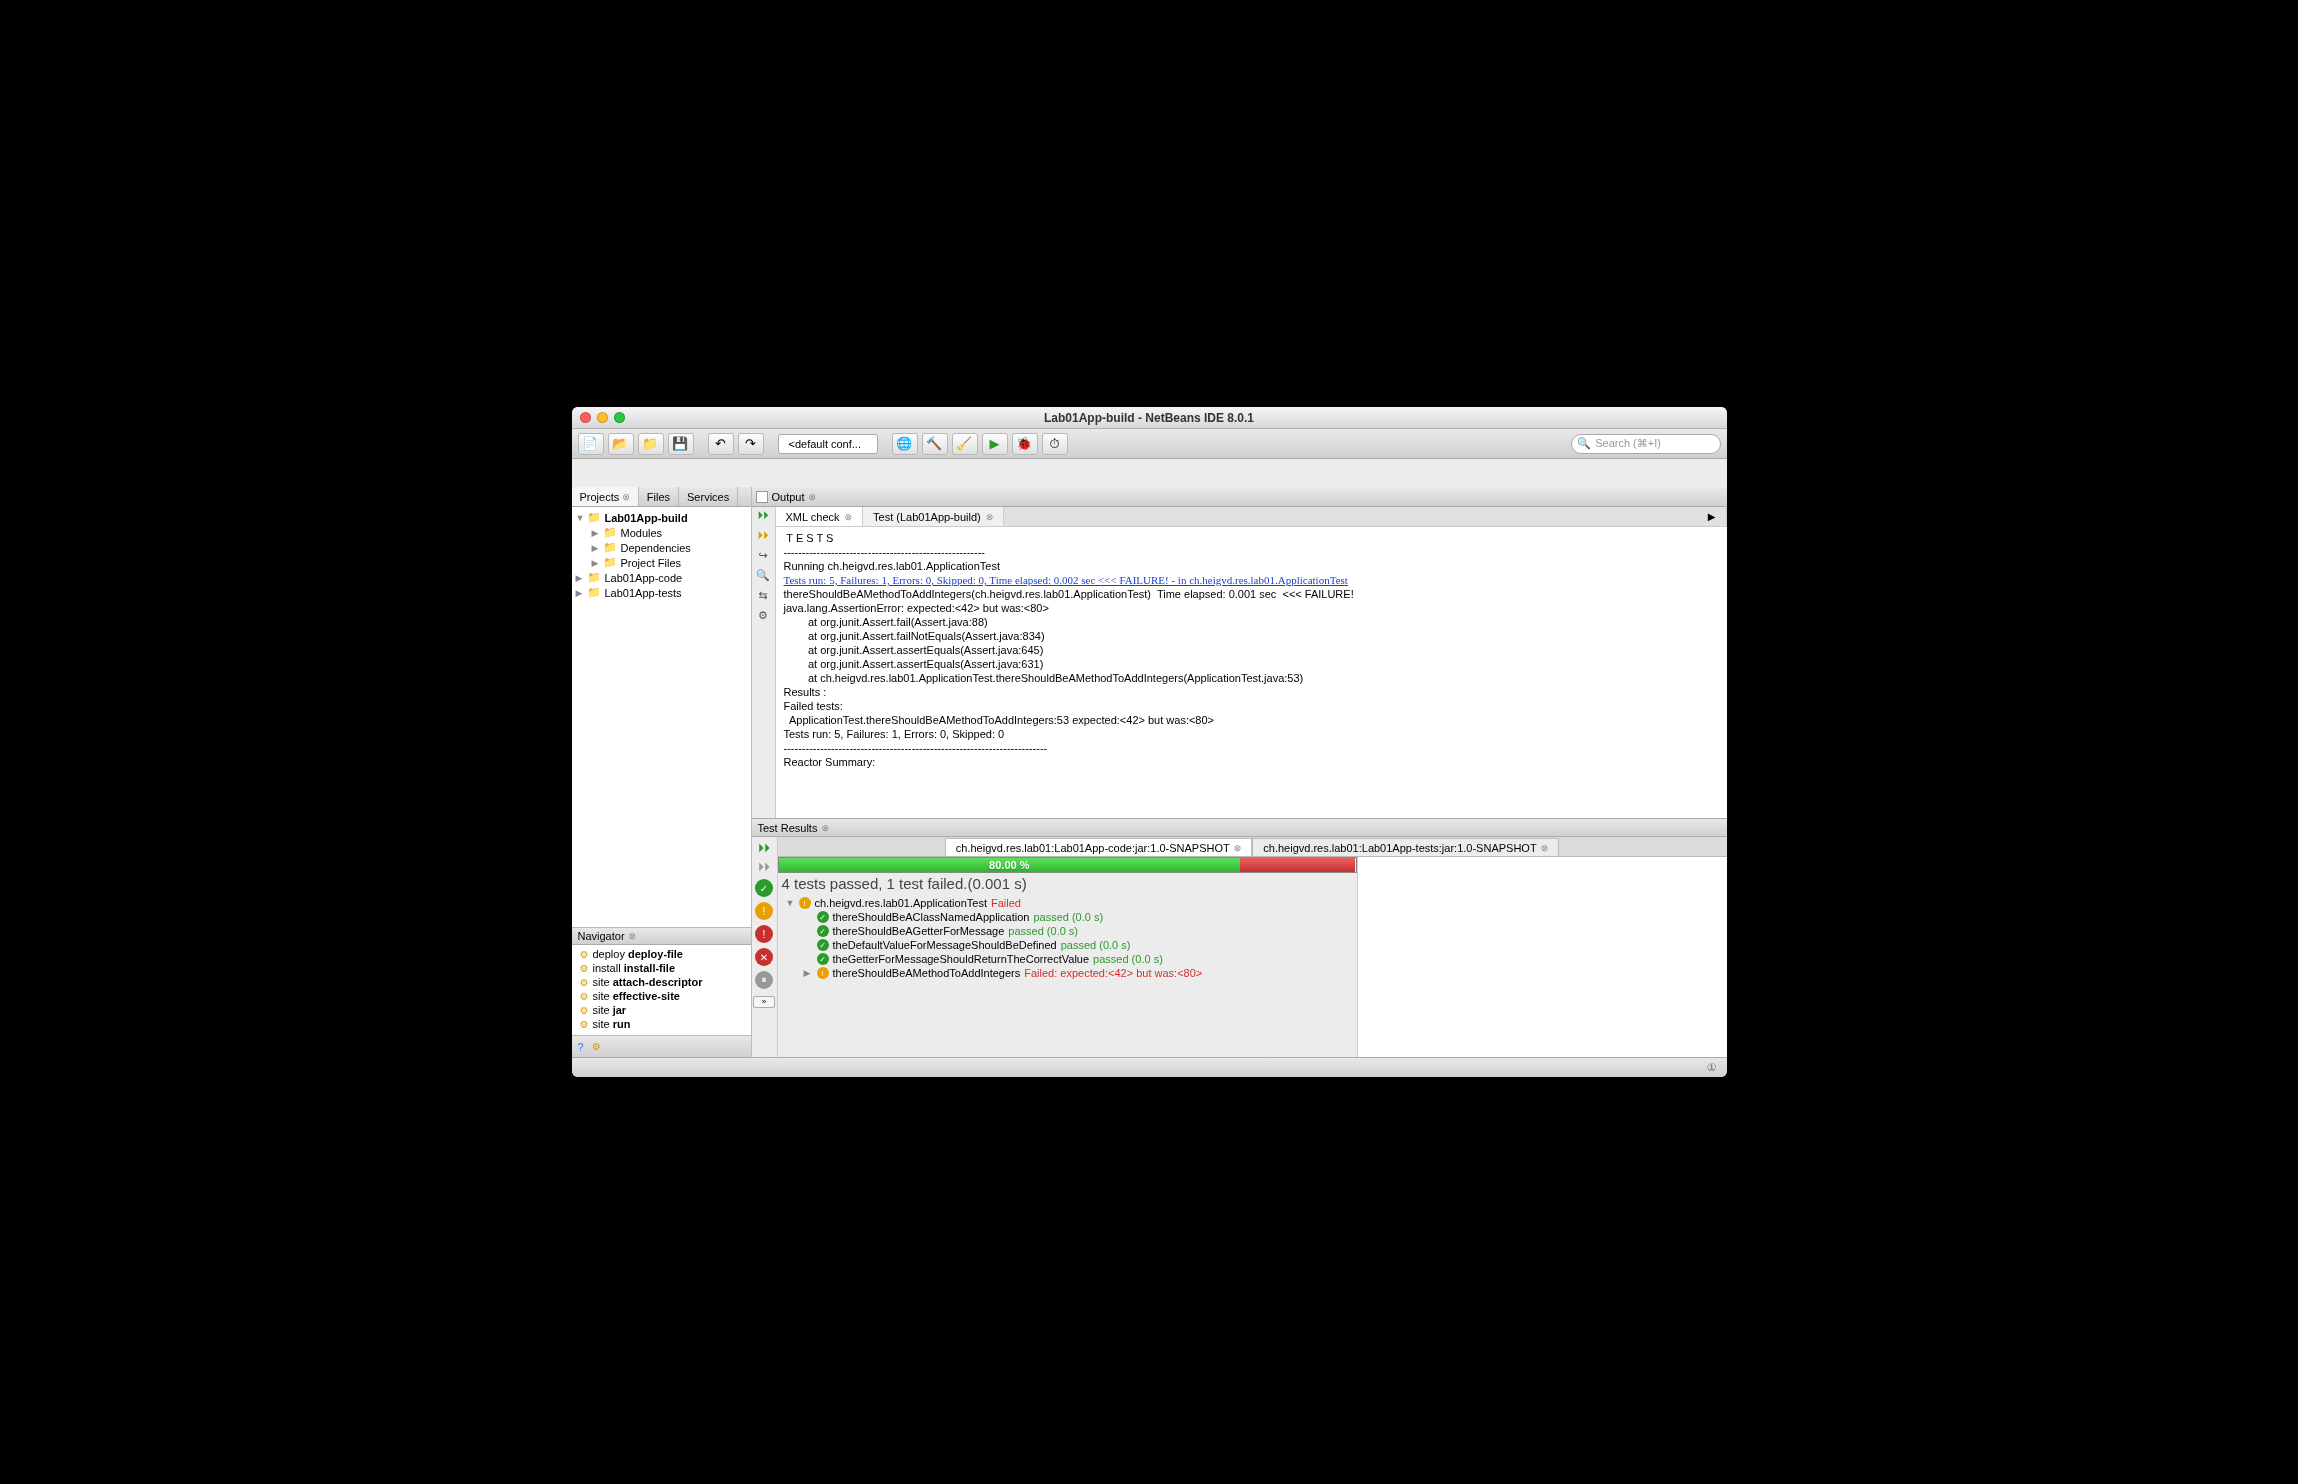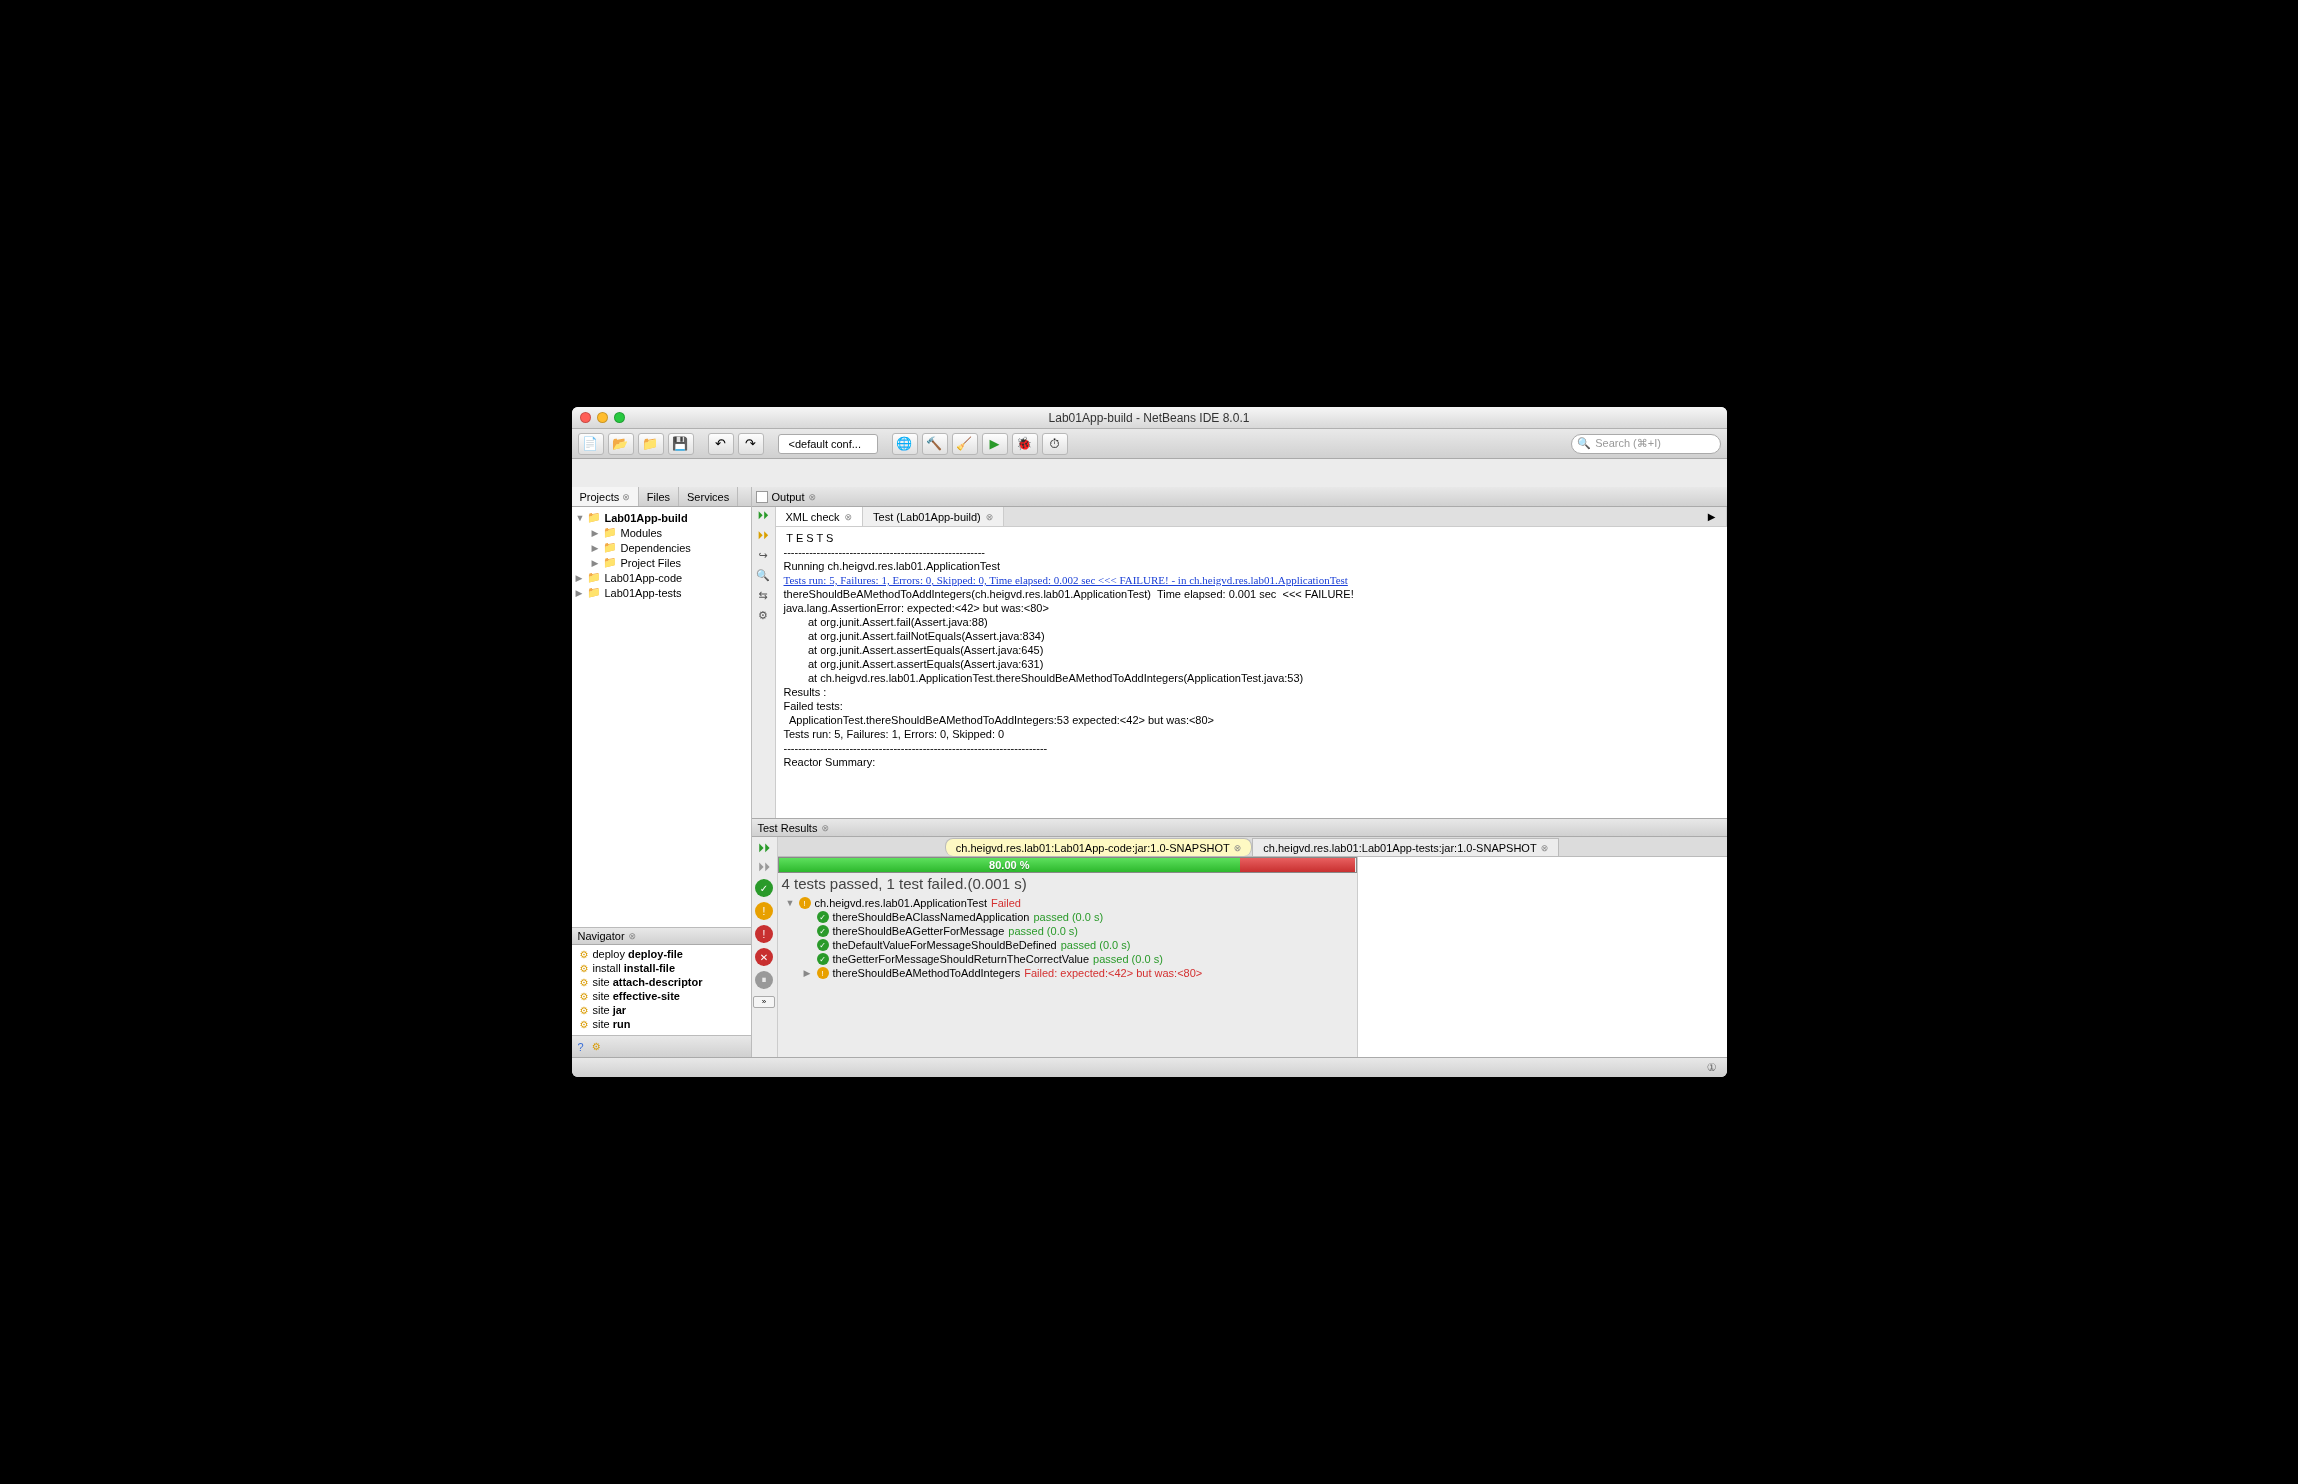--- a/index.html
+++ b/index.html
@@ -2,21 +2,21 @@
 <html><head>
 <meta charset="utf-8">
 <style>
 * { margin: 0; padding: 0; box-sizing: border-box; font-family: "Lucida Grande", "Helvetica Neue", Arial, sans-serif; font-size: 11px; }
 body { background: #000; display: flex; align-items: center; justify-content: center; height: 100vh; }
 .window { width: 1155px; height: 670px; background: #ececec; border-radius: 6px; overflow: hidden; box-shadow: 0 10px 40px rgba(0,0,0,.5); display: flex; flex-direction: column; }
 .titlebar { height: 22px; background: linear-gradient(#f6f6f6,#d8d8d8); display: flex; align-items: center; padding: 0 8px; position: relative; border-bottom: 1px solid #b0b0b0; }
 .traffic { display: flex; gap: 6px; }
 .tl { width: 11px; height: 11px; border-radius: 50%; border: 0.5px solid rgba(0,0,0,.2); }
 .tl.r { background: #ff5f57; } .tl.y { background: #ffbd2e; } .tl.g { background: #28c940; }
-.title { position: absolute; left: 0; right: 0; text-align: center; font-size: 12px; color: #333; }
+.title { position: absolute; left: 0; right: 0; text-align: center; font-size: 12px; color: #333; font-weight: bold; }
 .toolbar { height: 30px; background: linear-gradient(#e9e9e9,#d0d0d0); border-bottom: 1px solid #aaa; display: flex; align-items: center; padding: 0 6px; gap: 4px; }
 .tbtn { width: 26px; height: 22px; background: linear-gradient(#fdfdfd,#e0e0e0); border: 1px solid #b8b8b8; border-radius: 3px; display: flex; align-items: center; justify-content: center; font-size: 13px; }
 .tsep { width: 6px; }
 .conf { width: 100px; height: 20px; background: #fff; border: 1px solid #aaa; border-radius: 3px; padding: 0 10px; font-size: 10px; display: flex; align-items: center; }
 .search { margin-left: auto; width: 150px; height: 20px; background: #fff; border: 1px solid #aaa; border-radius: 10px; display: flex; align-items: center; padding: 0 6px; gap: 4px; color: #999; }
 .body { flex: 1; display: flex; overflow: hidden; margin-top: 28px; }
 .left { width: 180px; background: #ececec; display: flex; flex-direction: column; border-right: 1px solid #bbb; }
 .ltabs { height: 20px; background: linear-gradient(#e8e8e8,#d0d0d0); display: flex; border-bottom: 1px solid #aaa; }
 .ltab { padding: 3px 8px; border-right: 1px solid #bbb; font-size: 10px; display: flex; align-items: center; gap: 3px; }
 .ltab.active { background: #f5f5f5; }
@@ -44,21 +44,21 @@
 .console { flex: 1; overflow: auto; padding: 4px 8px; font-family: Menlo, Monaco, monospace; font-size: 11px; line-height: 14px; white-space: pre; color: #000; }
 .console .link { color: #1a3fd6; text-decoration: underline; font-family: Liberation Serif, serif; }
 .trhead { height: 18px; background: linear-gradient(#e8e8e8,#d0d0d0); border-bottom: 1px solid #aaa; padding: 2px 6px; font-size: 10px; display: flex; align-items: center; gap: 4px; }
 .trbody { height: 220px; display: flex; }
 .trside { width: 26px; background: #ececec; border-right: 1px solid #ccc; display: flex; flex-direction: column; align-items: center; padding-top: 4px; gap: 5px; }
 .trside .b { width: 18px; height: 18px; border-radius: 50%; display: flex; align-items: center; justify-content: center; font-size: 10px; color: #fff; }
 .trmain { flex: 1; display: flex; flex-direction: column; }
 .trtabs { height: 20px; background: #dcdcdc; display: flex; justify-content: center; border-bottom: 1px solid #bbb; }
 .trtab { padding: 3px 10px; border: 1px solid #bbb; border-bottom: none; font-size: 10px; display: flex; align-items: center; gap: 4px; margin-top: 1px; }
 .trtab.active { background: #ececec; }
-.trtab:not(.active) { background: #fef9c3; border-radius: 8px; }
+.trtab:not(.active) { background: #ffffff; }
 .trcontent { flex: 1; display: flex; }
 .trleft { width: 580px; background: #ececec; border-right: 1px solid #ccc; display: flex; flex-direction: column; }
 .prog { height: 16px; margin: 0; display: flex; border: 1px solid #888; }
 .prog .g { background: linear-gradient(#5de05d,#2db82d); display: flex; align-items: center; justify-content: center; color: #fff; font-weight: bold; text-shadow: 0 1px 1px rgba(0,0,0,.3); font-size: 10px; }
 .prog .r { background: linear-gradient(#e86060,#c83030); }
 .summ { padding: 2px 4px; font-size: 15px; color: #444; }
 .ttree { flex: 1; padding: 2px 0; font-size: 11px; overflow: auto; }
 .tt { padding: 1px 4px; display: flex; align-items: center; gap: 4px; }
 .tt .st { width: 12px; height: 12px; border-radius: 50%; display: flex; align-items: center; justify-content: center; font-size: 8px; color: #fff; }
 .pass { color: #2a9a2a; }

